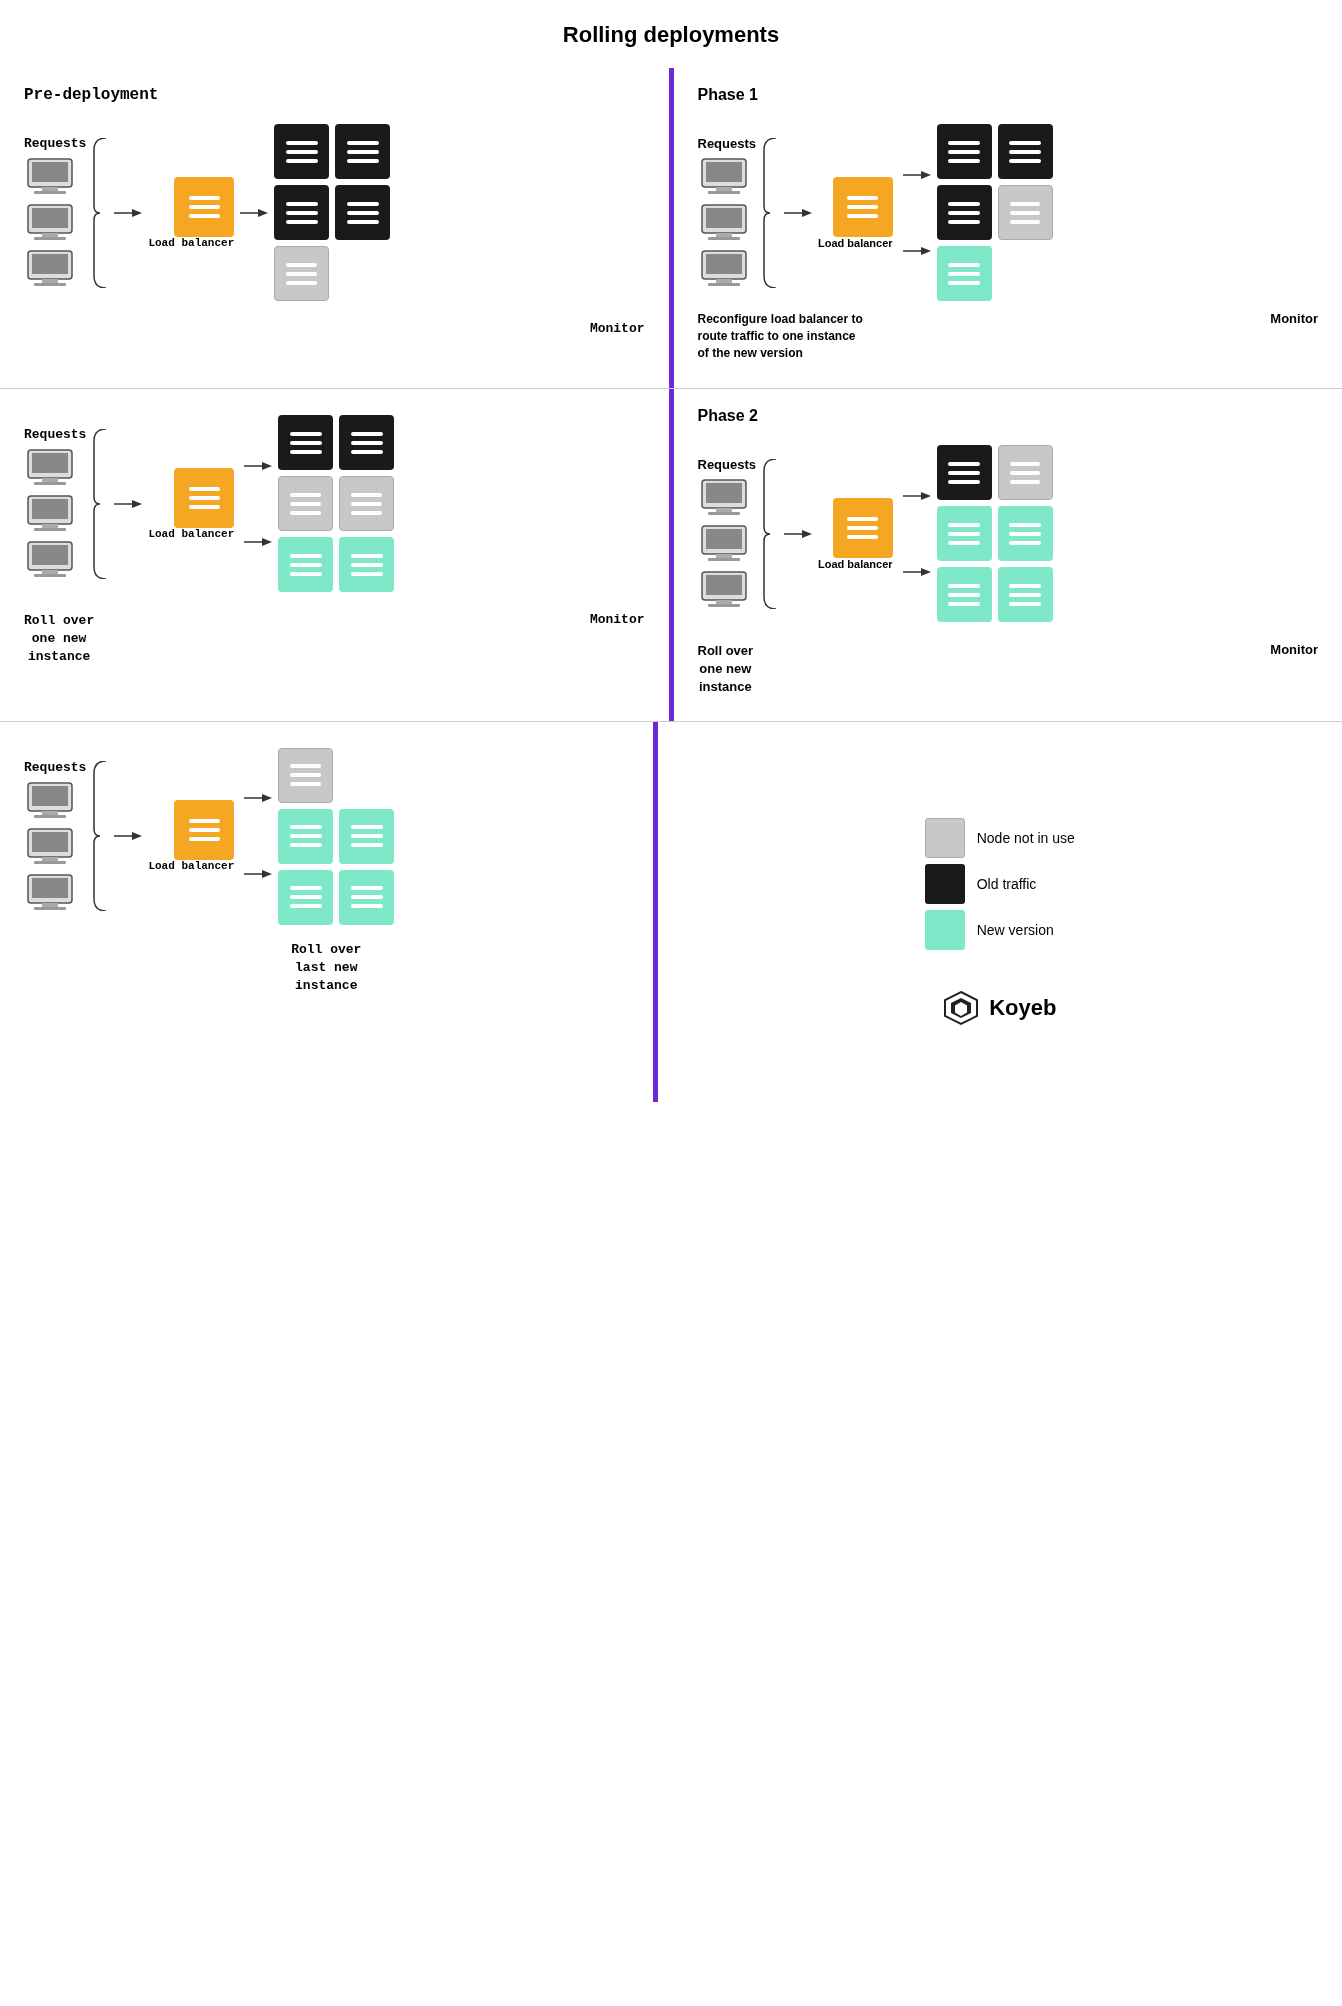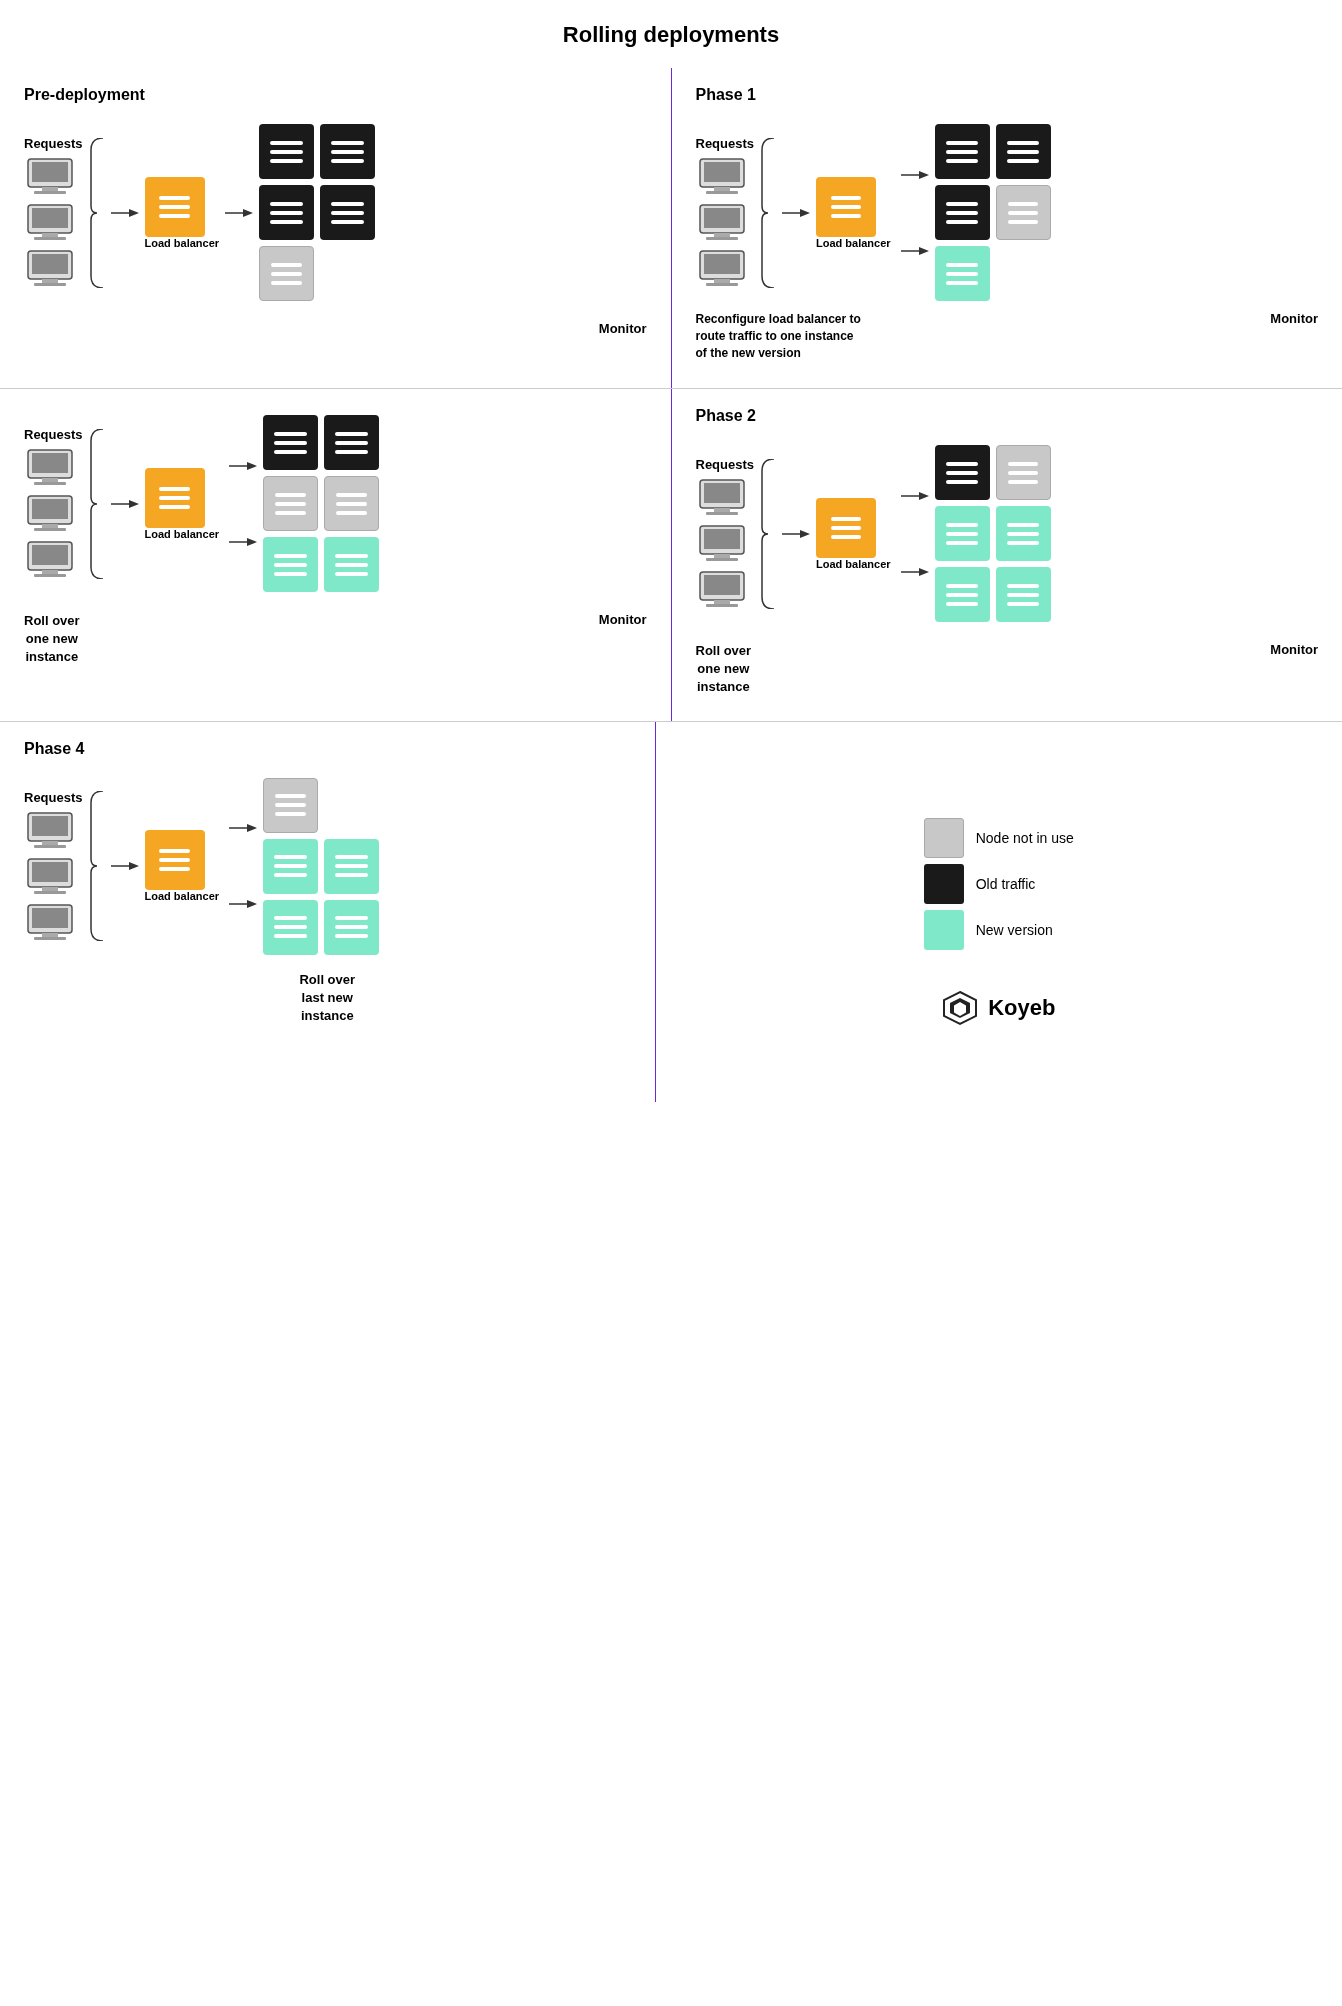--- a/index.html
+++ b/index.html
@@ -168,27 +168,28 @@
     }
 
     .half-panel {
       flex: 1;
       min-height: 320px;
       padding: 18px 24px 24px 24px;
       position: relative;
     }
 
     .half-panel.divider {
-      border-right: 1px solid #6d28d9;
+      border-right: 5px solid #6d28d9;
+      font-family: Liberation Mono, monospace;
     }
 
     .lb-and-label {
       display: flex;
       flex-direction: column;
-      align-items: flex-start;
+      align-items: flex-end;
     }
 
     
     .diag-layout {
       display: flex;
       align-items: center;
       gap: 6px;
       margin-top: 8px;
     }
 
@@ -627,21 +628,20 @@
 one new
 instance</div>
       <div class="monitor-label">Monitor</div>
     </div>
   </div>
 </div>
 
 <div style="display:flex;">
 
   <div class="half-panel divider" style="min-height:380px;">
-    <div class="phase-label">Phase 4</div>
 
     <div class="diag-layout">
       <div class="computers-with-label">
         <div class="requests-label">Requests</div>
         <div class="comp-col">
           <svg class="comp-svg" viewBox="0 0 52 40">
             <rect x="4" y="2" width="44" height="28" rx="3" fill="#ddd" stroke="#555" stroke-width="1.5"></rect>
             <rect x="8" y="5" width="36" height="20" fill="#888"></rect>
             <rect x="18" y="30" width="16" height="4" fill="#aaa"></rect>
             <rect x="10" y="34" width="32" height="3" rx="1" fill="#999"></rect>

